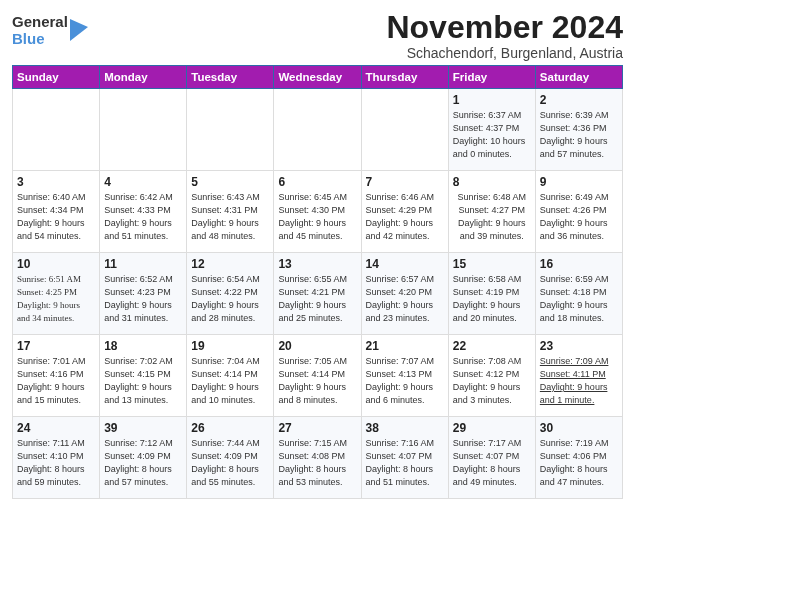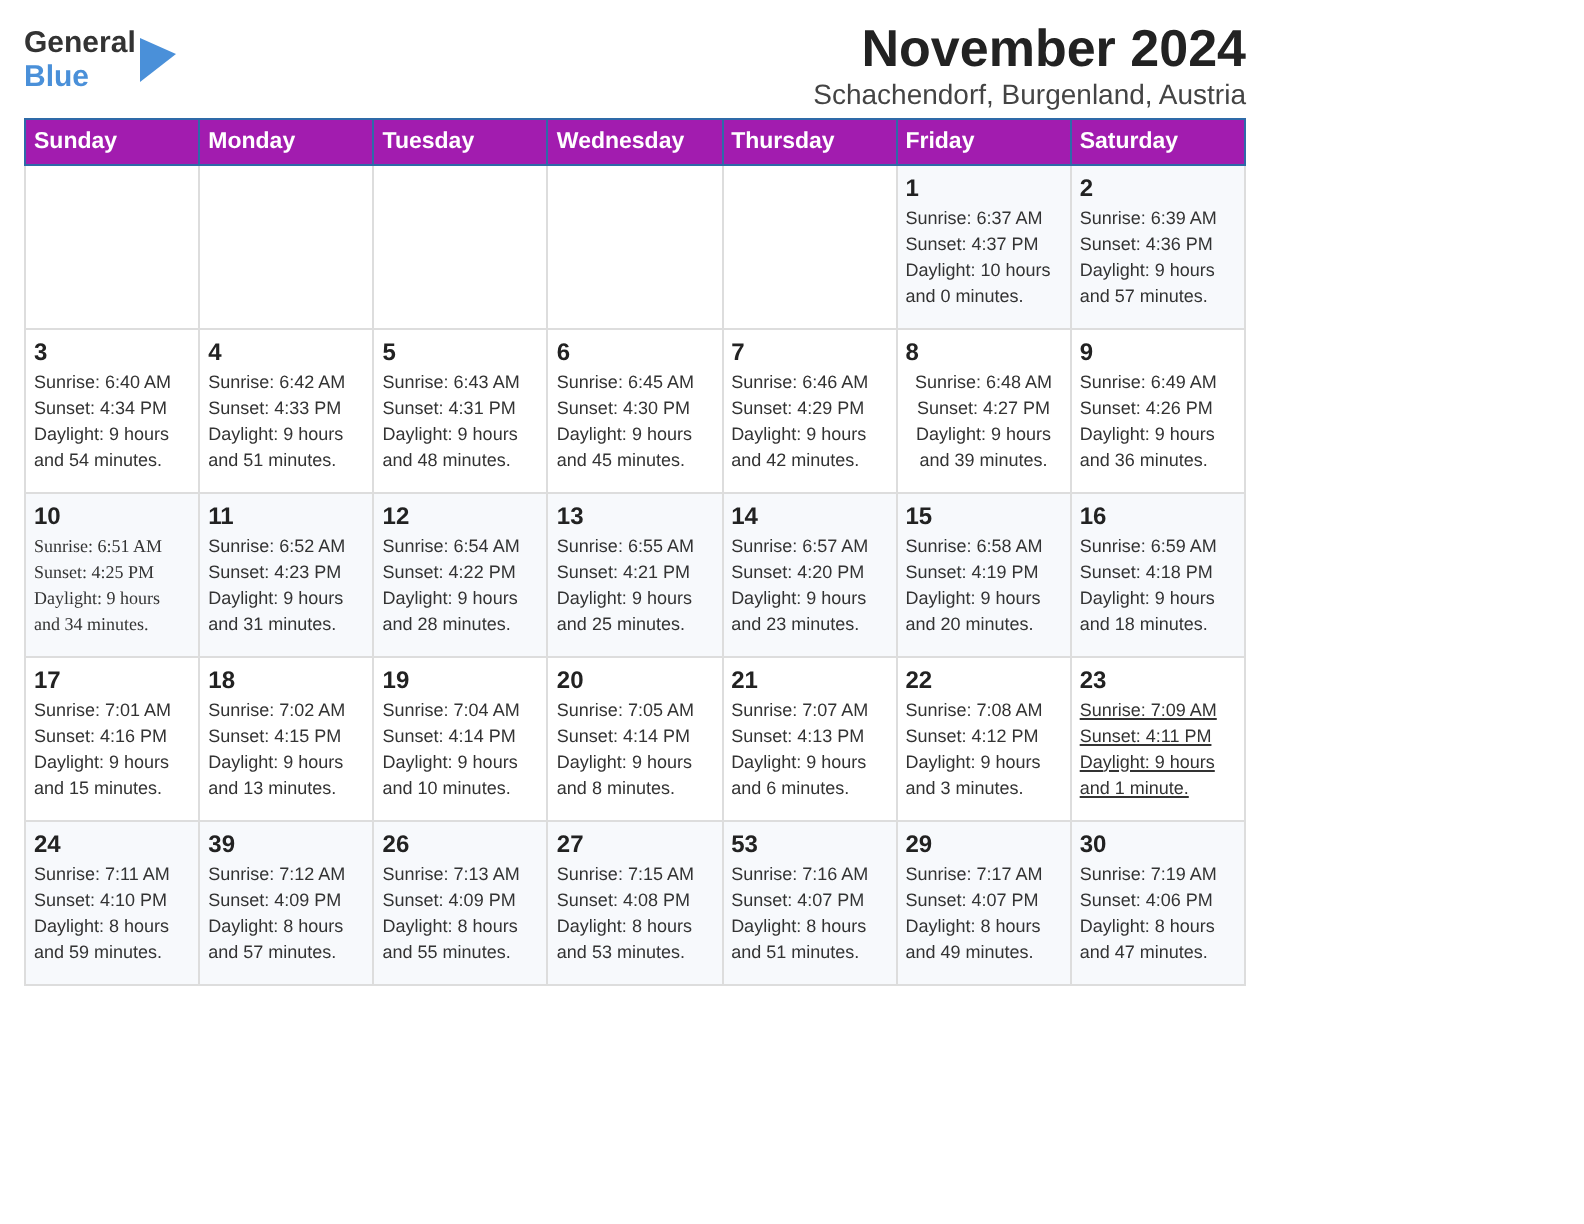--- a/index.html
+++ b/index.html
@@ -43,29 +43,28 @@
     .logo-icon {
       width: 18px;
       height: 22px;
       margin-left: 2px;
       margin-top: -2px;
     }
     .title-block {
       text-align: right;
     }
     .month-title {
-      font-size: 26px;
+      font-size: 32px;
       font-weight: bold;
       color: #222;
       line-height: 1.1;
     }
     .subtitle {
       font-size: 14px;
       color: #444;
-      text-align: center;
     }
     table {
       width: 100%;
       border-collapse: collapse;
       table-layout: fixed;
     }
     thead tr th {
       background: #a21caf;
       color: #fff;
       font-size: 11.5px;
@@ -319,34 +318,34 @@
           </td>
           <td>
             <span class="day-num">39</span>
             <div class="day-detail" style="white-space: pre-line;">Sunrise: 7:12 AM
 Sunset: 4:09 PM
 Daylight: 8 hours
 and 57 minutes.</div>
           </td>
           <td>
             <span class="day-num">26</span>
-            <div class="day-detail" style="white-space: pre-line;">Sunrise: 7:13 AM
+            <div class="day-detail" style="white-space: pre-line;">Sunrise: 7:44 AM
 Sunset: 4:09 PM
 Daylight: 8 hours
 and 55 minutes.</div>
           </td>
           <td>
             <span class="day-num">27</span>
             <div class="day-detail" style="white-space: pre-line;">Sunrise: 7:15 AM
 Sunset: 4:08 PM
 Daylight: 8 hours
 and 53 minutes.</div>
           </td>
           <td>
-            <span class="day-num">53</span>
+            <span class="day-num">38</span>
             <div class="day-detail" style="white-space: pre-line;">Sunrise: 7:16 AM
 Sunset: 4:07 PM
 Daylight: 8 hours
 and 51 minutes.</div>
           </td>
           <td>
             <span class="day-num">29</span>
             <div class="day-detail" style="white-space: pre-line;">Sunrise: 7:17 AM
 Sunset: 4:07 PM
 Daylight: 8 hours

